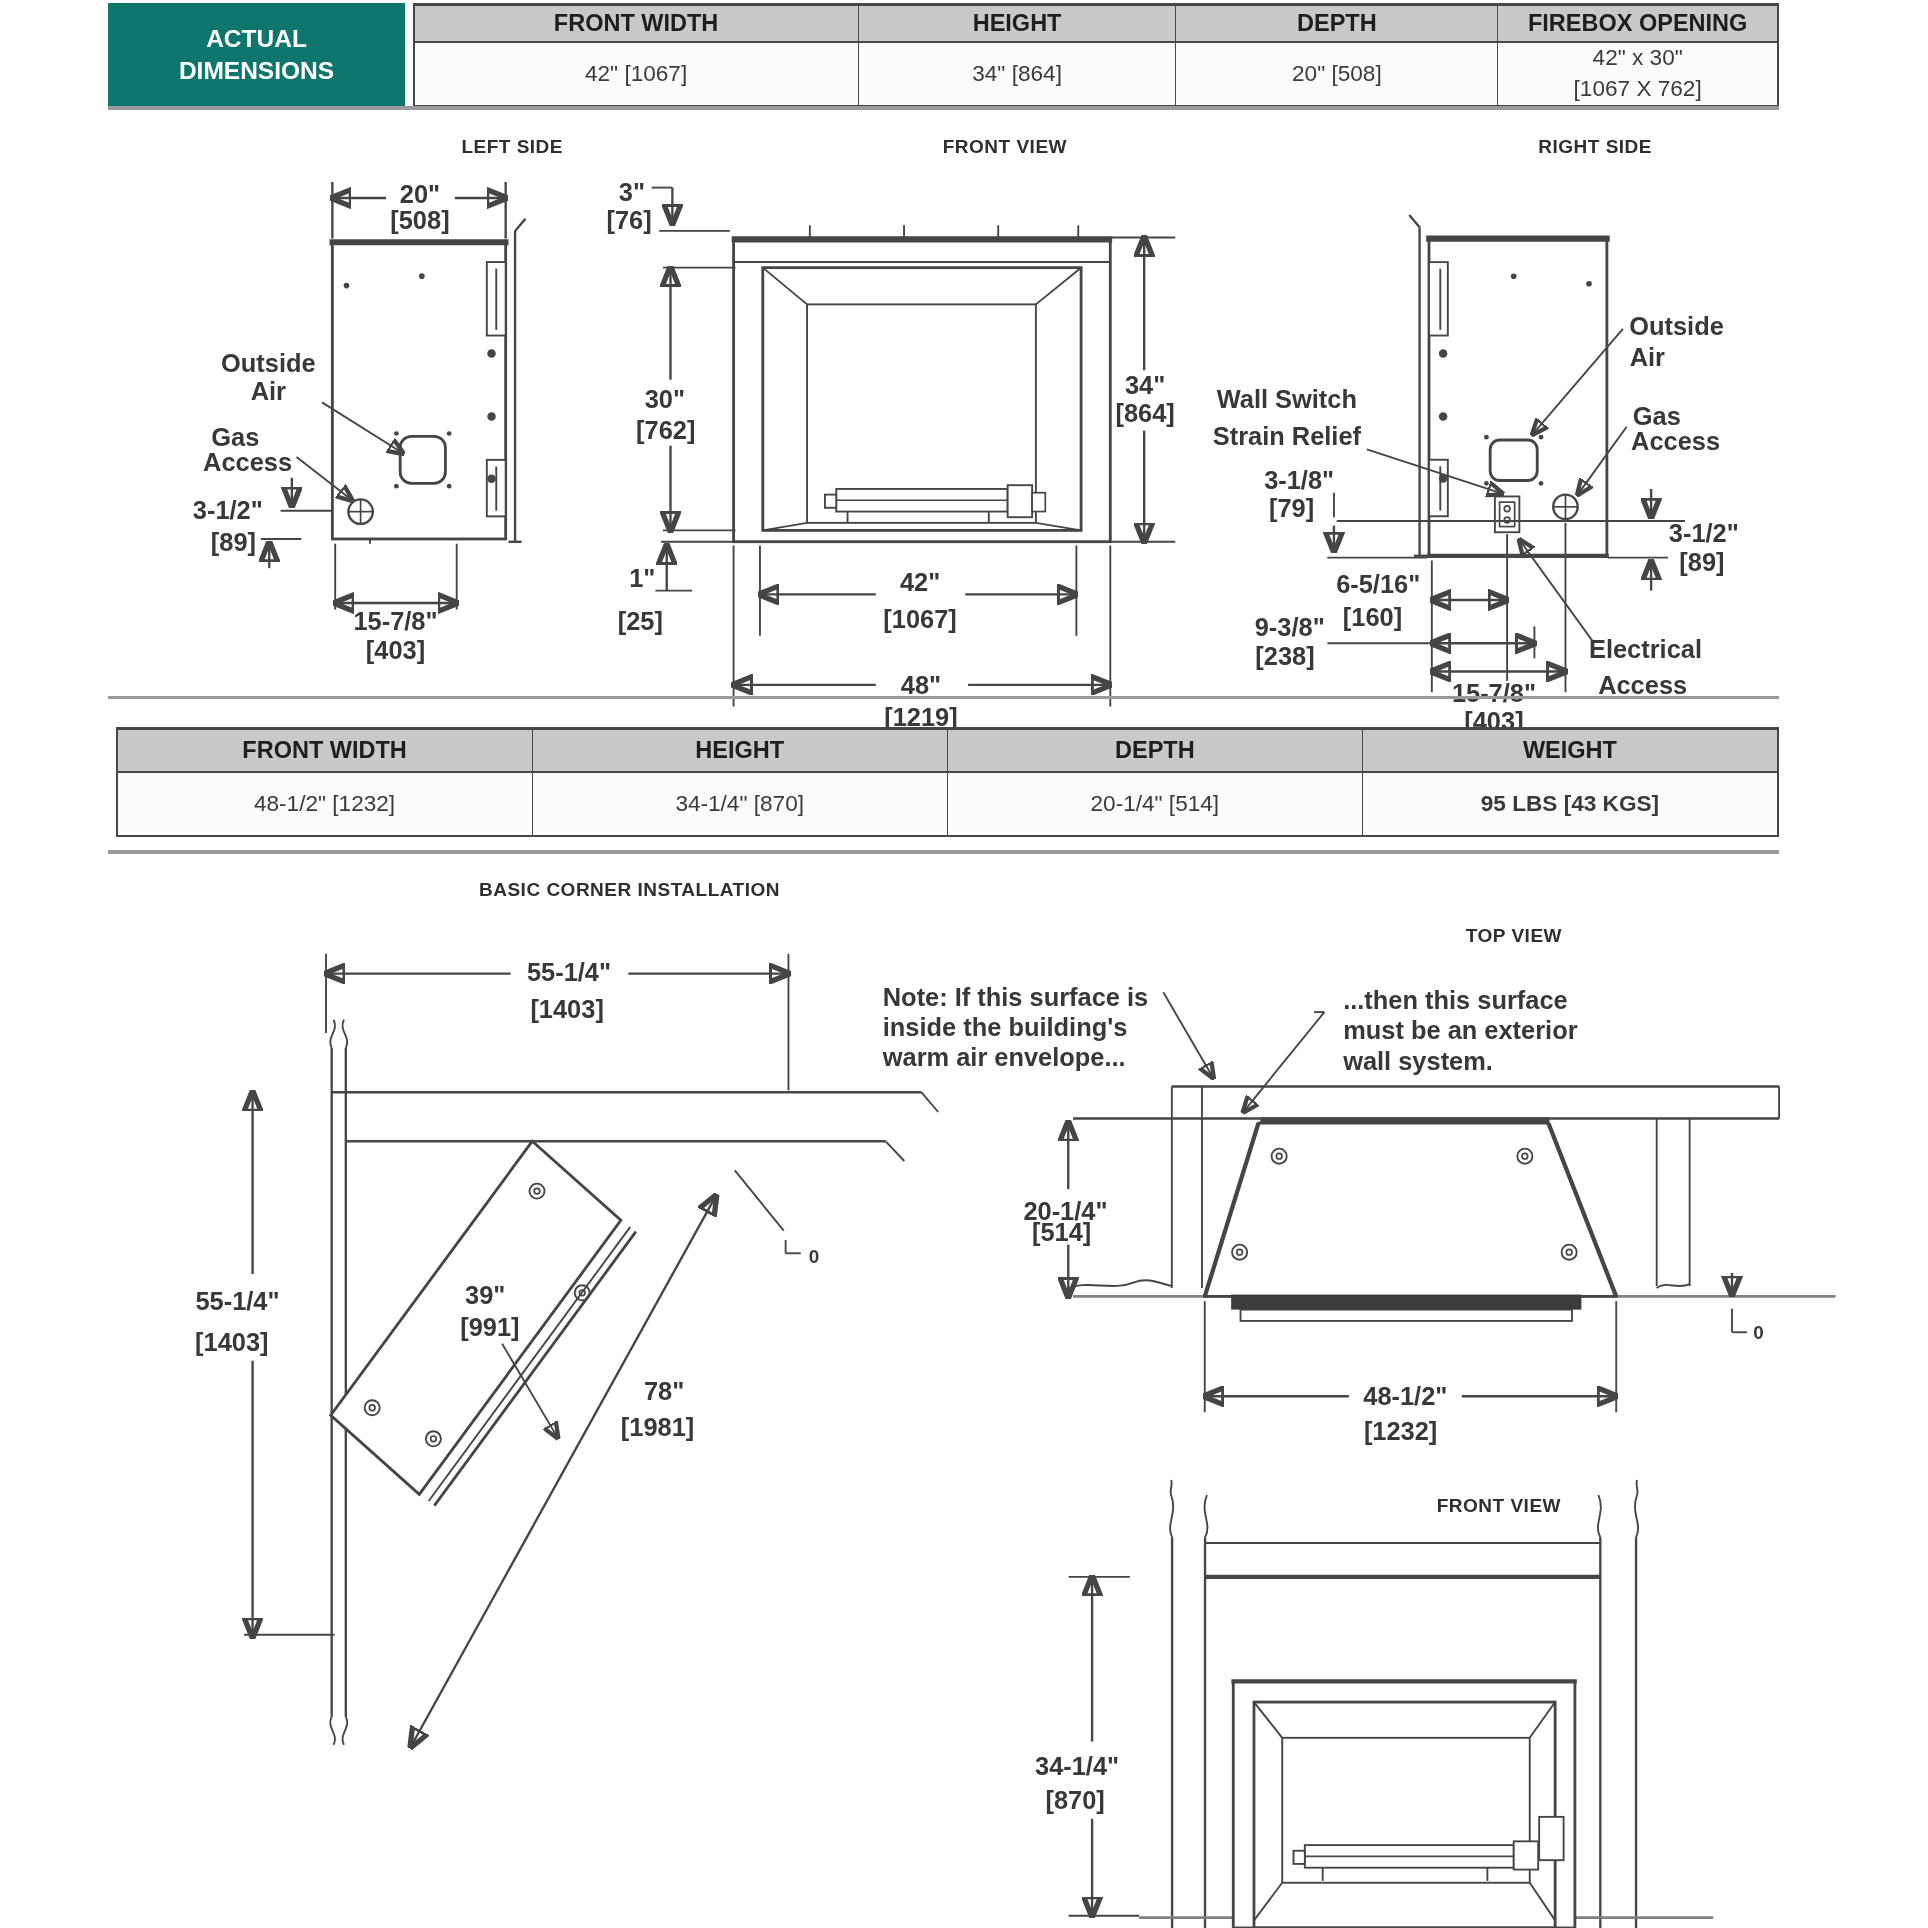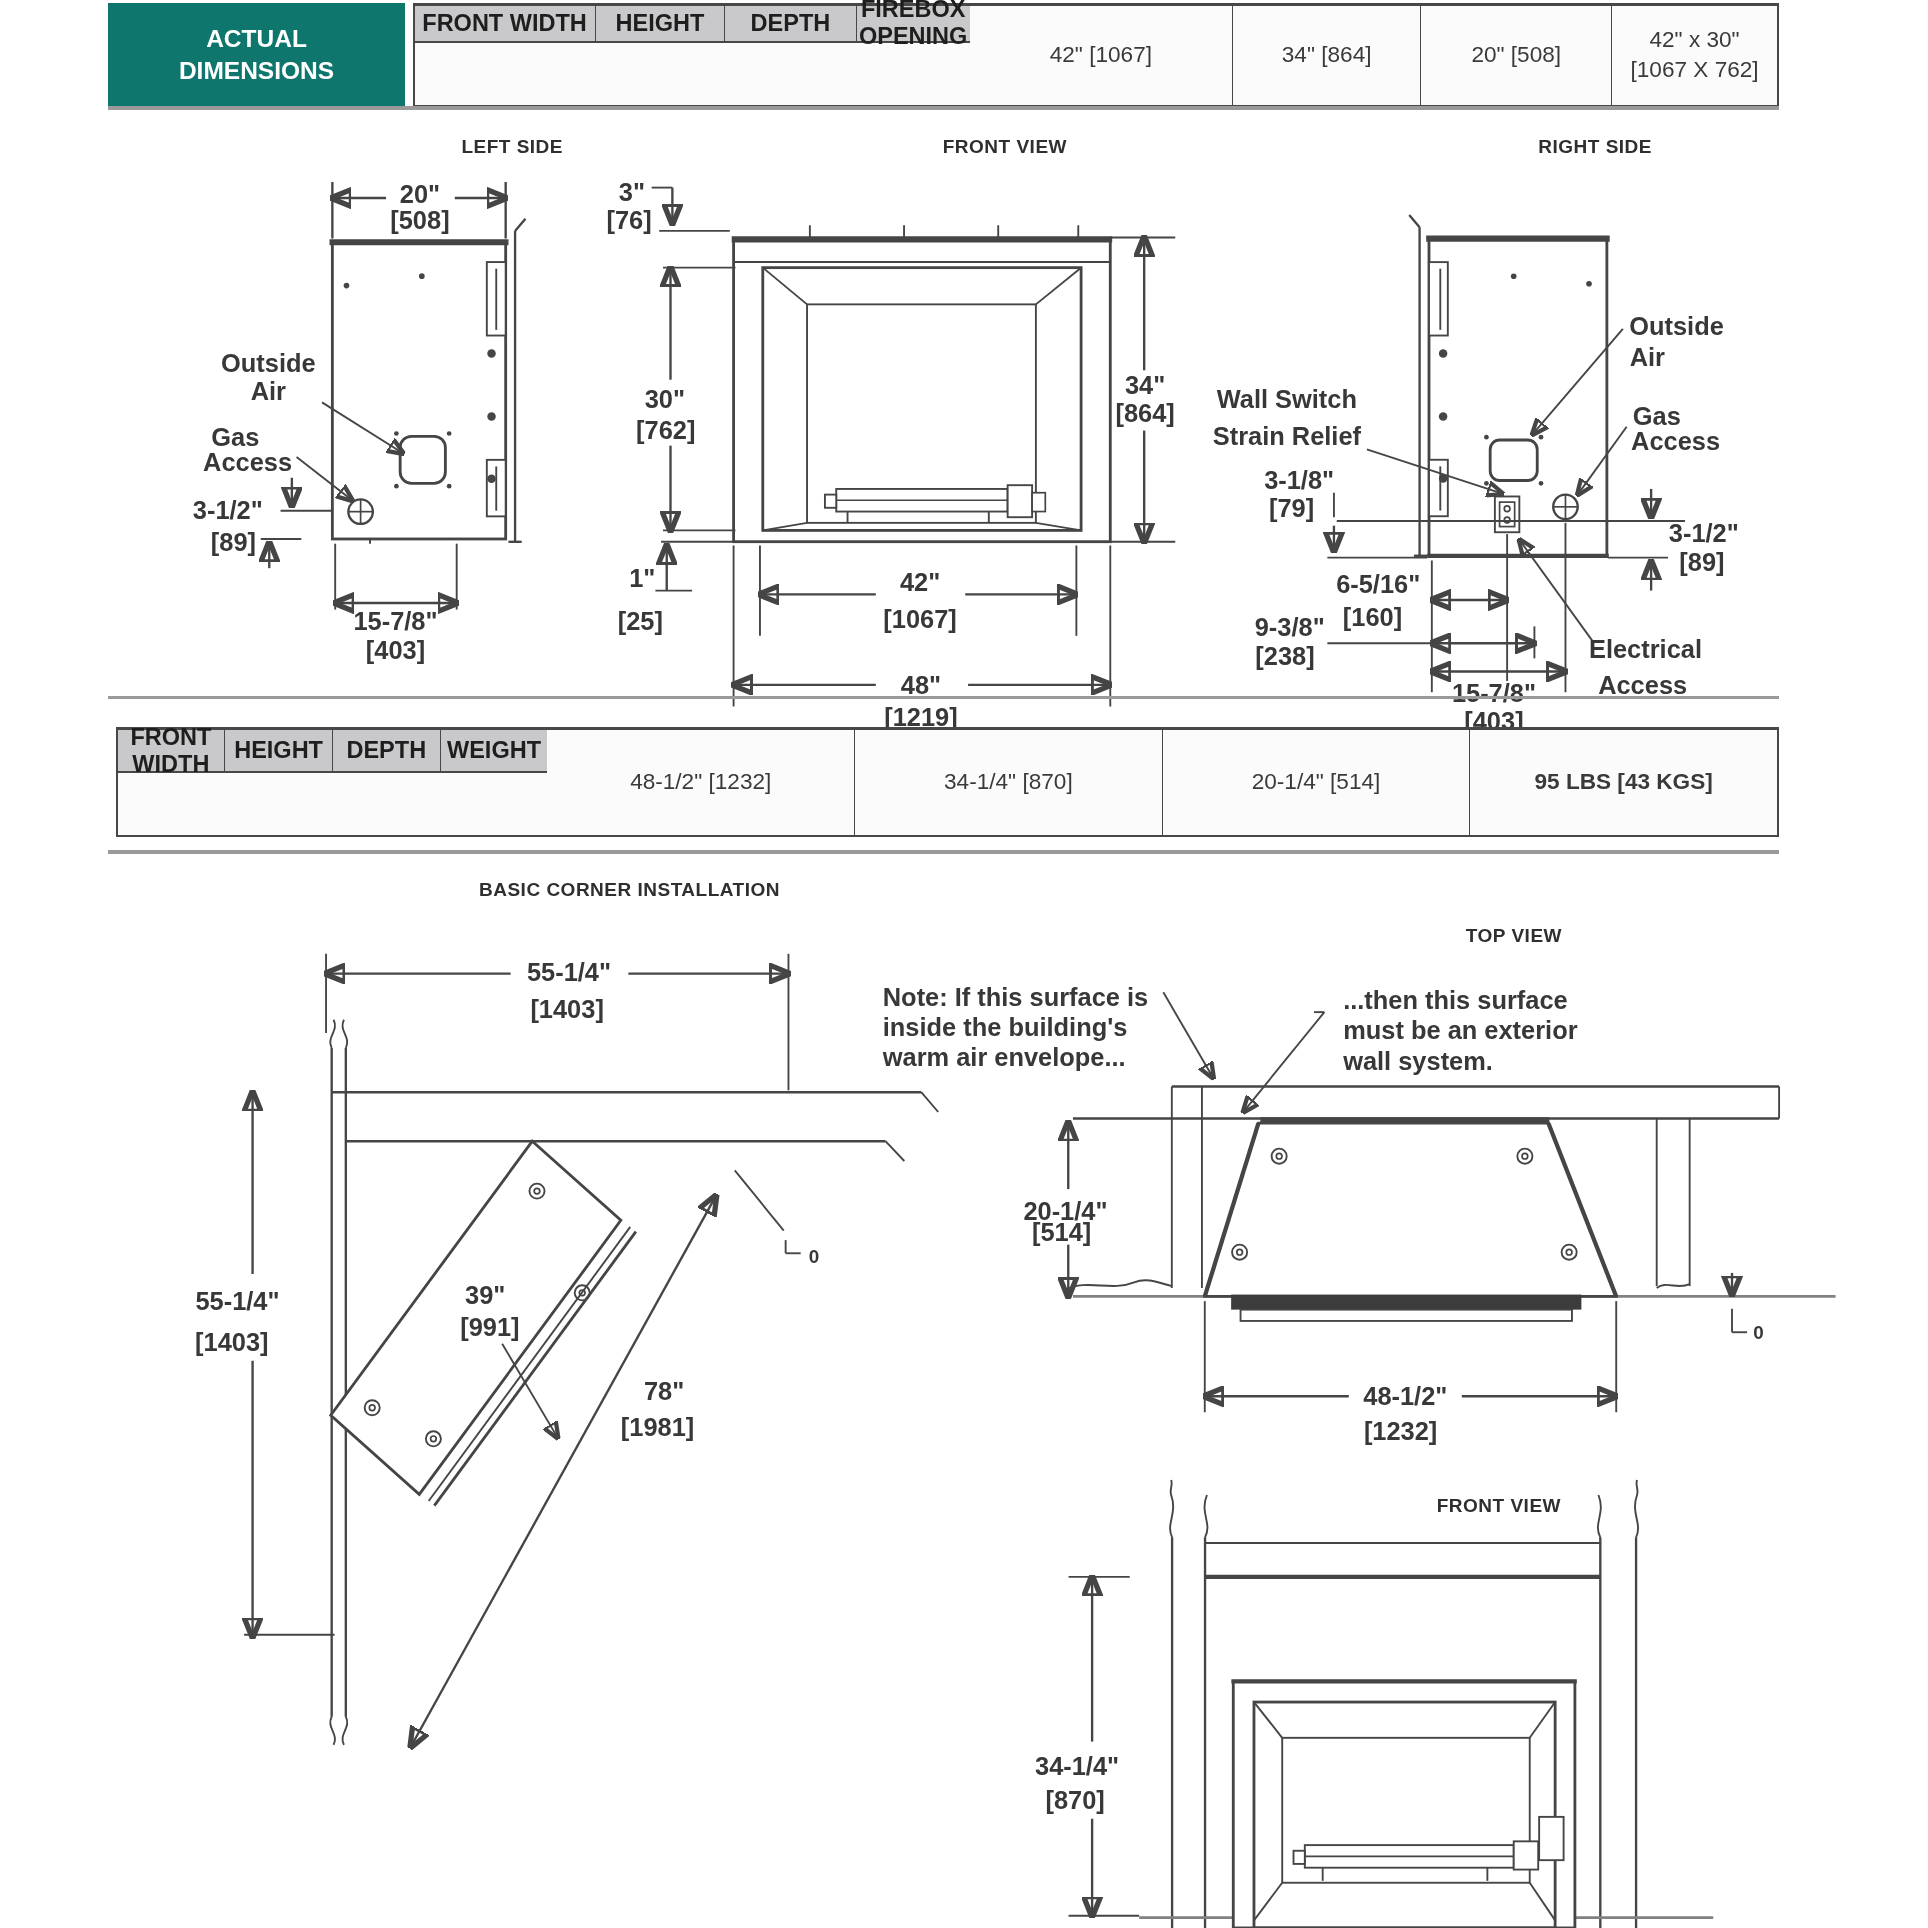--- a/index.html
+++ b/index.html
@@ -5,21 +5,21 @@
   html,body{margin:0;padding:0;background:#fff;}
   #page{position:relative;width:1928px;height:1928px;background:#ffffff;overflow:hidden;
         font-family:"Liberation Sans",sans-serif;color:#383838;}
   .abs{position:absolute;}
   .vtitle{position:absolute;width:282px;text-align:right;font-size:19px;font-weight:bold;color:#2f2f2f;letter-spacing:0.5px;}
   
   .dims-table{position:absolute;display:flex;}
   .dt-label{background:#0f766e;color:#fff;display:flex;align-items:center;justify-content:center;
             text-align:center;font-weight:bold;font-size:24.5px;line-height:1.3;}
   .dt-label span{display:block;width:179px;}
-  .dt-grid{flex:1;margin-left:7.5px;border:2.8px solid #474747;border-top-width:3.8px;display:flex;flex-direction:row;background:#fbfbfb;}
+  .dt-grid{flex:1;margin-left:7.5px;border:2.8px solid #474747;border-top-width:3.8px;display:flex;flex-direction:column;background:#fbfbfb;}
   .dt-head{display:flex;background:#c9c9cb;border-bottom:2.8px solid #474747;}
   .dt-body{display:flex;flex:1;}
   .dt-cell{display:flex;flex-direction:column;align-items:center;justify-content:center;text-align:center;}
   .dt-head .dt-cell{font-weight:bold;font-size:23.5px;color:#1e1e1e;}
   .dt-body .dt-cell{font-size:22.6px;color:#3a3a3a;line-height:1.35;}
   .bl{border-left:1.9px solid #474747;}
   .rule{position:absolute;background:#9a9a9a;}
   
   svg line,svg path,svg rect,svg circle,svg polygon,svg polyline{stroke:#454545;stroke-width:2.5;fill:none;}
   svg text{font-family:"Liberation Sans",sans-serif;font-weight:bold;font-size:27px;fill:#383838;

